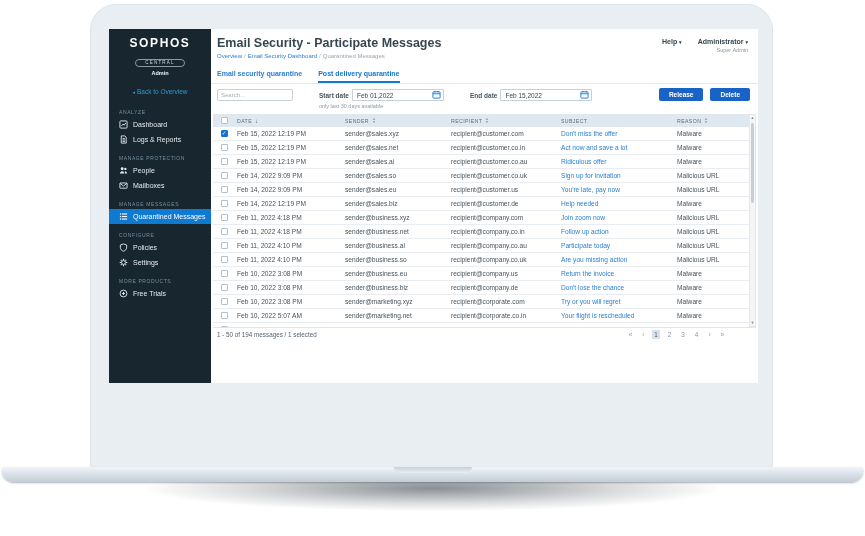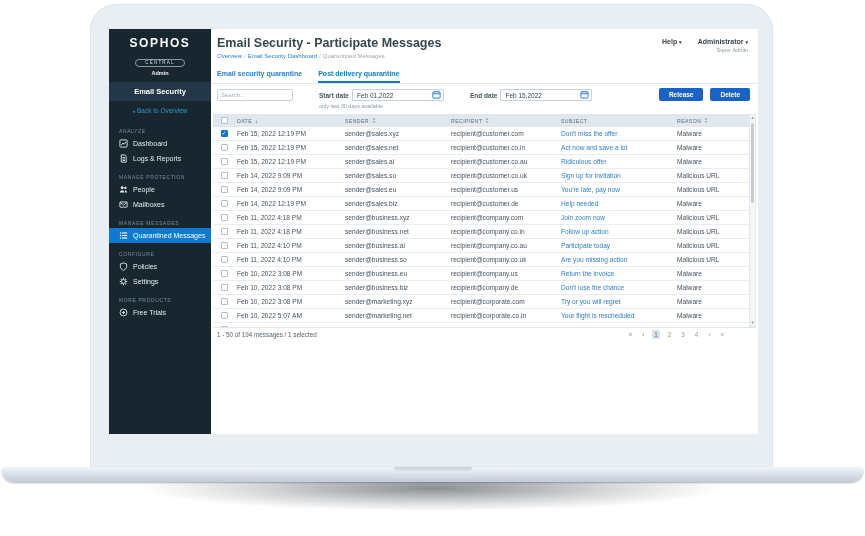--- a/index.html
+++ b/index.html
@@ -11,21 +11,21 @@
   .laptop-shadow { position:absolute; left:30px; top:472px; width:805px; height:62px;
     background:radial-gradient(ellipse 50% 52% at 50% 26%, rgba(22,32,42,.50) 0%, rgba(22,32,42,.16) 46%, rgba(22,32,42,0) 72%); }
   .laptop-screen { position:absolute; left:90px; top:4px; width:683px; height:464px;
     background:#e9eef3; border:1px solid #dde3e9; border-radius:26px 26px 3px 3px; }
   .laptop-base { position:absolute; left:2px; top:467px; width:861px; height:15px;
     background:linear-gradient(#f1f5f9 0%, #dde4ec 40%, #c3ccd7 100%);
     border-radius:4px 4px 14px 14px; box-shadow:0 1px 2px rgba(30,40,50,.35); }
   .base-notch { position:absolute; left:50%; top:0; transform:translateX(-50%); width:78px; height:6px;
     background:linear-gradient(#c7d0da, #e9edf2); border-radius:0 0 9px 9px; }
 
-  .screen { position:absolute; left:18px; top:24px; width:649px; height:405px; background:#8b5cf6; overflow:hidden; display:flex; }
+  .screen { position:absolute; left:18px; top:24px; width:649px; height:354px; background:#8b5cf6; overflow:hidden; display:flex; }
 
   
   .sidebar { width:102px; flex:none; background:#17262f; color:#e2eaf0; display:flex; flex-direction:column; }
   .logo-block { text-align:center; padding:7px 0 6px; }
   .logo-text { font-size:12px; font-weight:bold; color:#fff; letter-spacing:1.6px; }
   .logo-central { display:inline-block; font-size:4.5px; letter-spacing:1.2px; color:#cdd8e0; border:1px solid #8b99a4; border-radius:5px; padding:0 9px; margin-top:1px; line-height:6px; }
   .logo-admin { font-size:5.5px; font-weight:bold; margin-top:2px; color:#eef3f6; }
   .product-bar { background:#233746; height:19px; line-height:19px; text-align:center; font-size:7.5px; font-weight:bold; color:#fff; }
   .back-link { height:19px; line-height:19px; text-align:center; font-size:6.5px; color:#2e9ad2; cursor:pointer; }
   .back-caret { font-size:5px; margin-right:2px; }
@@ -102,21 +102,20 @@
   <div class="laptop-shadow"></div>
   <div class="laptop-screen">
     <div class="screen">
 
       <div class="sidebar">
         <div class="logo-block">
           <div class="logo-text">SOPHOS</div>
           <div><span class="logo-central">CENTRAL</span></div>
           <div class="logo-admin">Admin</div>
         </div>
-        <div class="product-bar">Email Security</div>
         <div class="back-link"><span class="back-caret">◂</span><span>Back to Overview</span></div>
         <div id="sidebar-nav">
             <div class="nav-section">
               <div class="nav-label">ANALYZE</div>
               <div class="nav-item">
                 <span class="nav-icon">
                   <svg viewBox="0 0 10 10">
                     <rect x="1" y="1" width="8" height="8" rx="1"></rect>
                     <polyline points="2.5,6.8 4.4,4.6 5.9,5.7 7.6,3.2"></polyline>
                   </svg>

